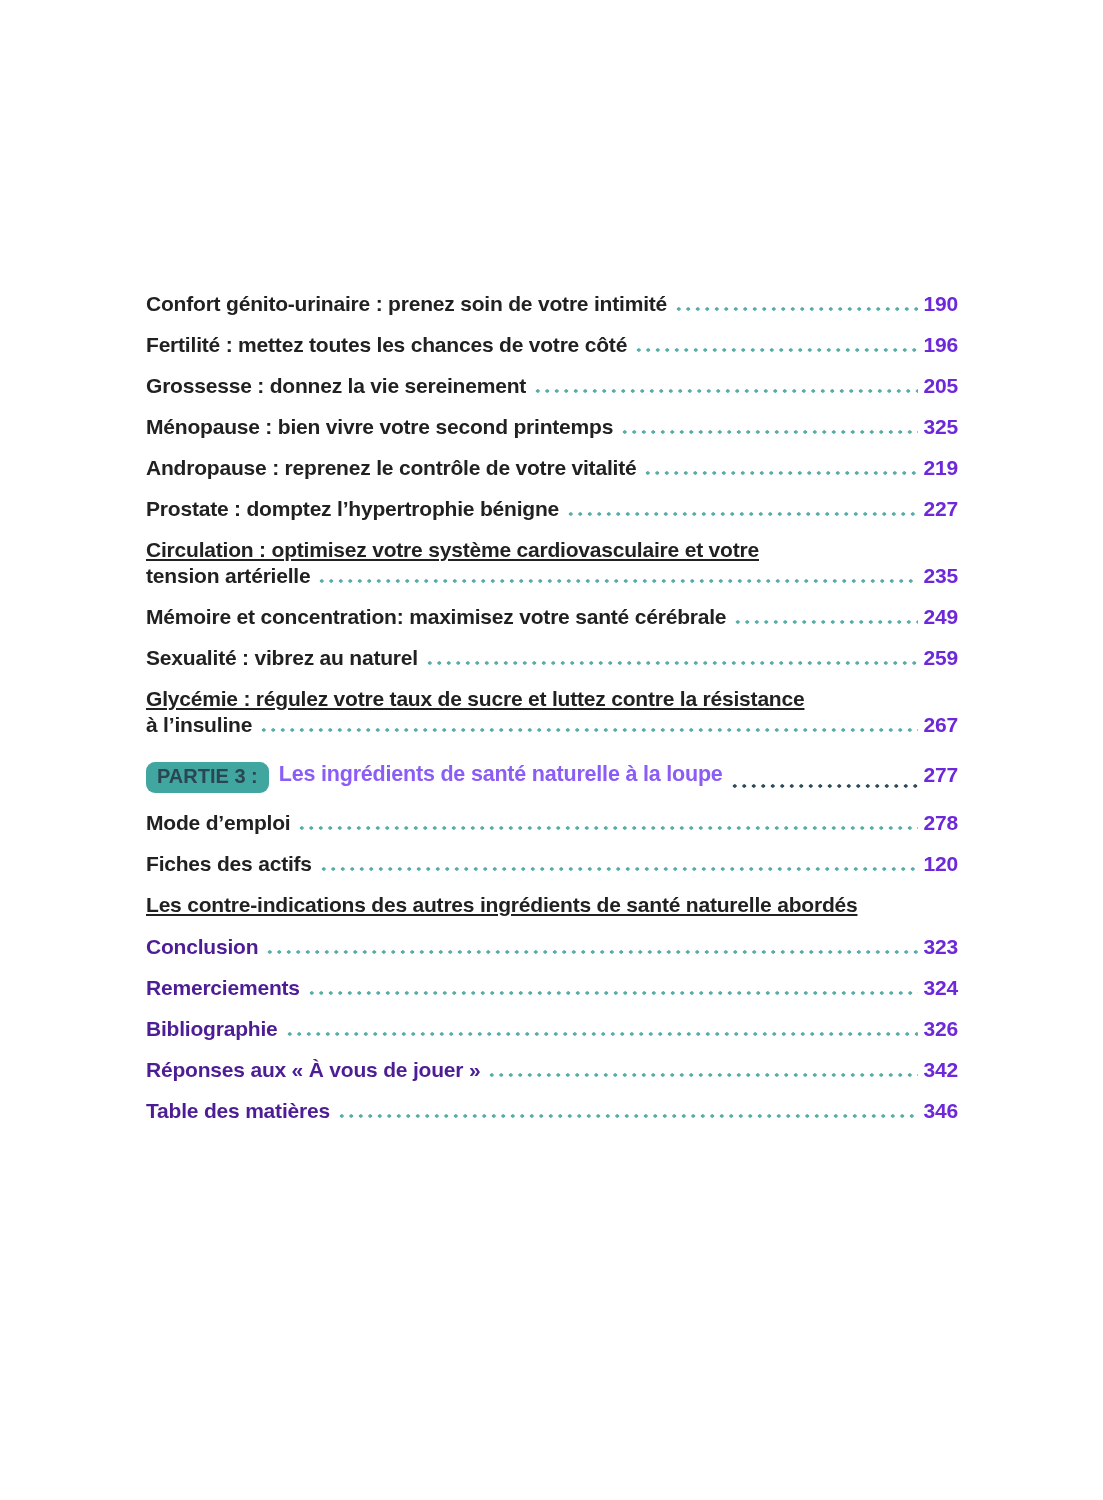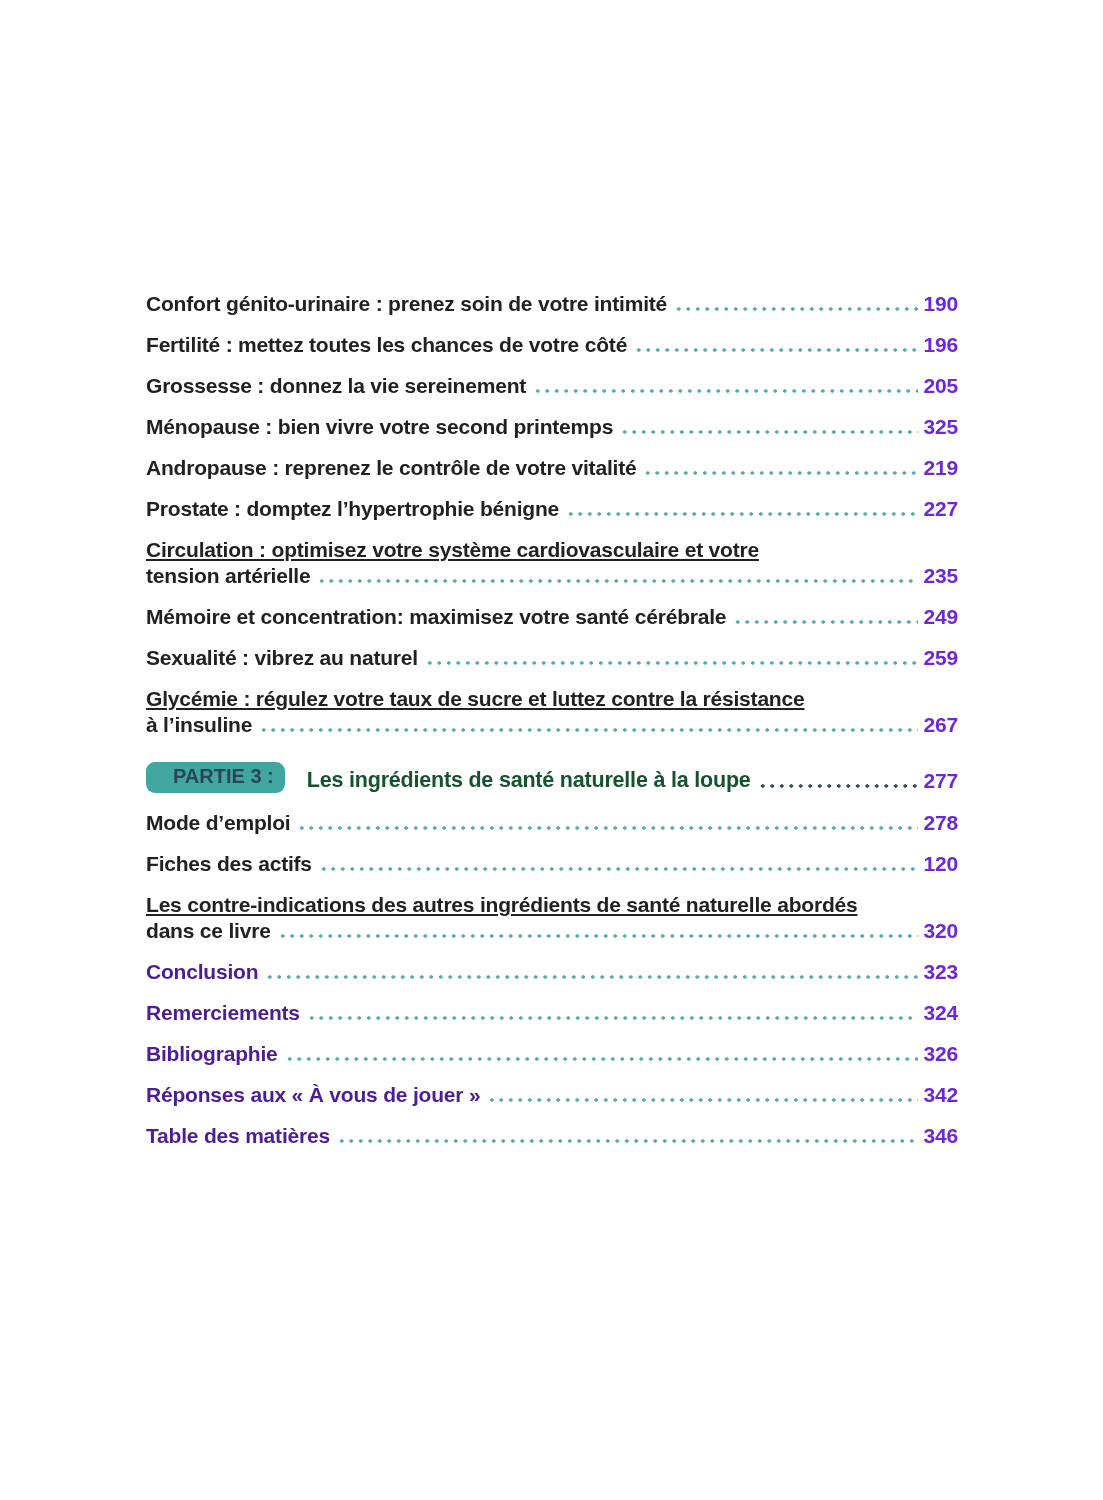--- a/index.html
+++ b/index.html
@@ -16,21 +16,21 @@
     background: #ffffff;
   }
   .toc {
     position: absolute;
     left: 146px;
     right: 145px;
     top: 291px;
   }
   .row {
     display: flex;
-    align-items: flex-end;
+    align-items: flex-start;
     font-family: "Liberation Sans", sans-serif;
     font-weight: 700;
     font-size: 21px;
     line-height: 25px;
     letter-spacing: -0.2px;
     color: #212121;
     margin-bottom: 16px;
     white-space: nowrap;
   }
   .label { flex: 0 1 auto; overflow: visible; }
@@ -66,28 +66,28 @@
   
   .part {
     margin-top: 25px;
     margin-bottom: 17px;
   }
   .badge {
     flex: 0 0 auto;
     background: #41A6A0;
     color: #2A4653;
     border-radius: 9px;
-    padding: 3px 11px 5px 27px;
+    padding: 3px 11px 5px 11px;
     font-size: 20px;
     line-height: 23px;
     letter-spacing: 0;
-    margin-right: 22px;
+    margin-right: 10px;
   }
   .part-title {
-    color: #14532d;
+    color: #8b5cf6;
     font-size: 21.5px;
   }
   .dots-navy {
     background-image: radial-gradient(circle 1.6px at center, #2E4B58 98%, transparent);
   }
 </style>
 </head>
 <body>
 
 <div class="page">
@@ -159,25 +159,20 @@
         <span class="dots"></span>
         <span class="page-num">278</span>
       </div>
       <div class="row">
         <span class="label">Fiches des actifs</span>
         <span class="dots"></span>
         <span class="page-num">120</span>
       </div>
       <div class="entry2">
         <div class="line1">Les contre-indications des autres ingrédients de santé naturelle abordés</div>
-        <div class="row">
-          <span class="label">dans ce livre</span>
-          <span class="dots"></span>
-          <span class="page-num">320</span>
-        </div>
       </div>
       <div class="row teal">
         <span class="label">Conclusion</span>
         <span class="dots"></span>
         <span class="page-num">323</span>
       </div>
       <div class="row teal">
         <span class="label">Remerciements</span>
         <span class="dots"></span>
         <span class="page-num">324</span>

